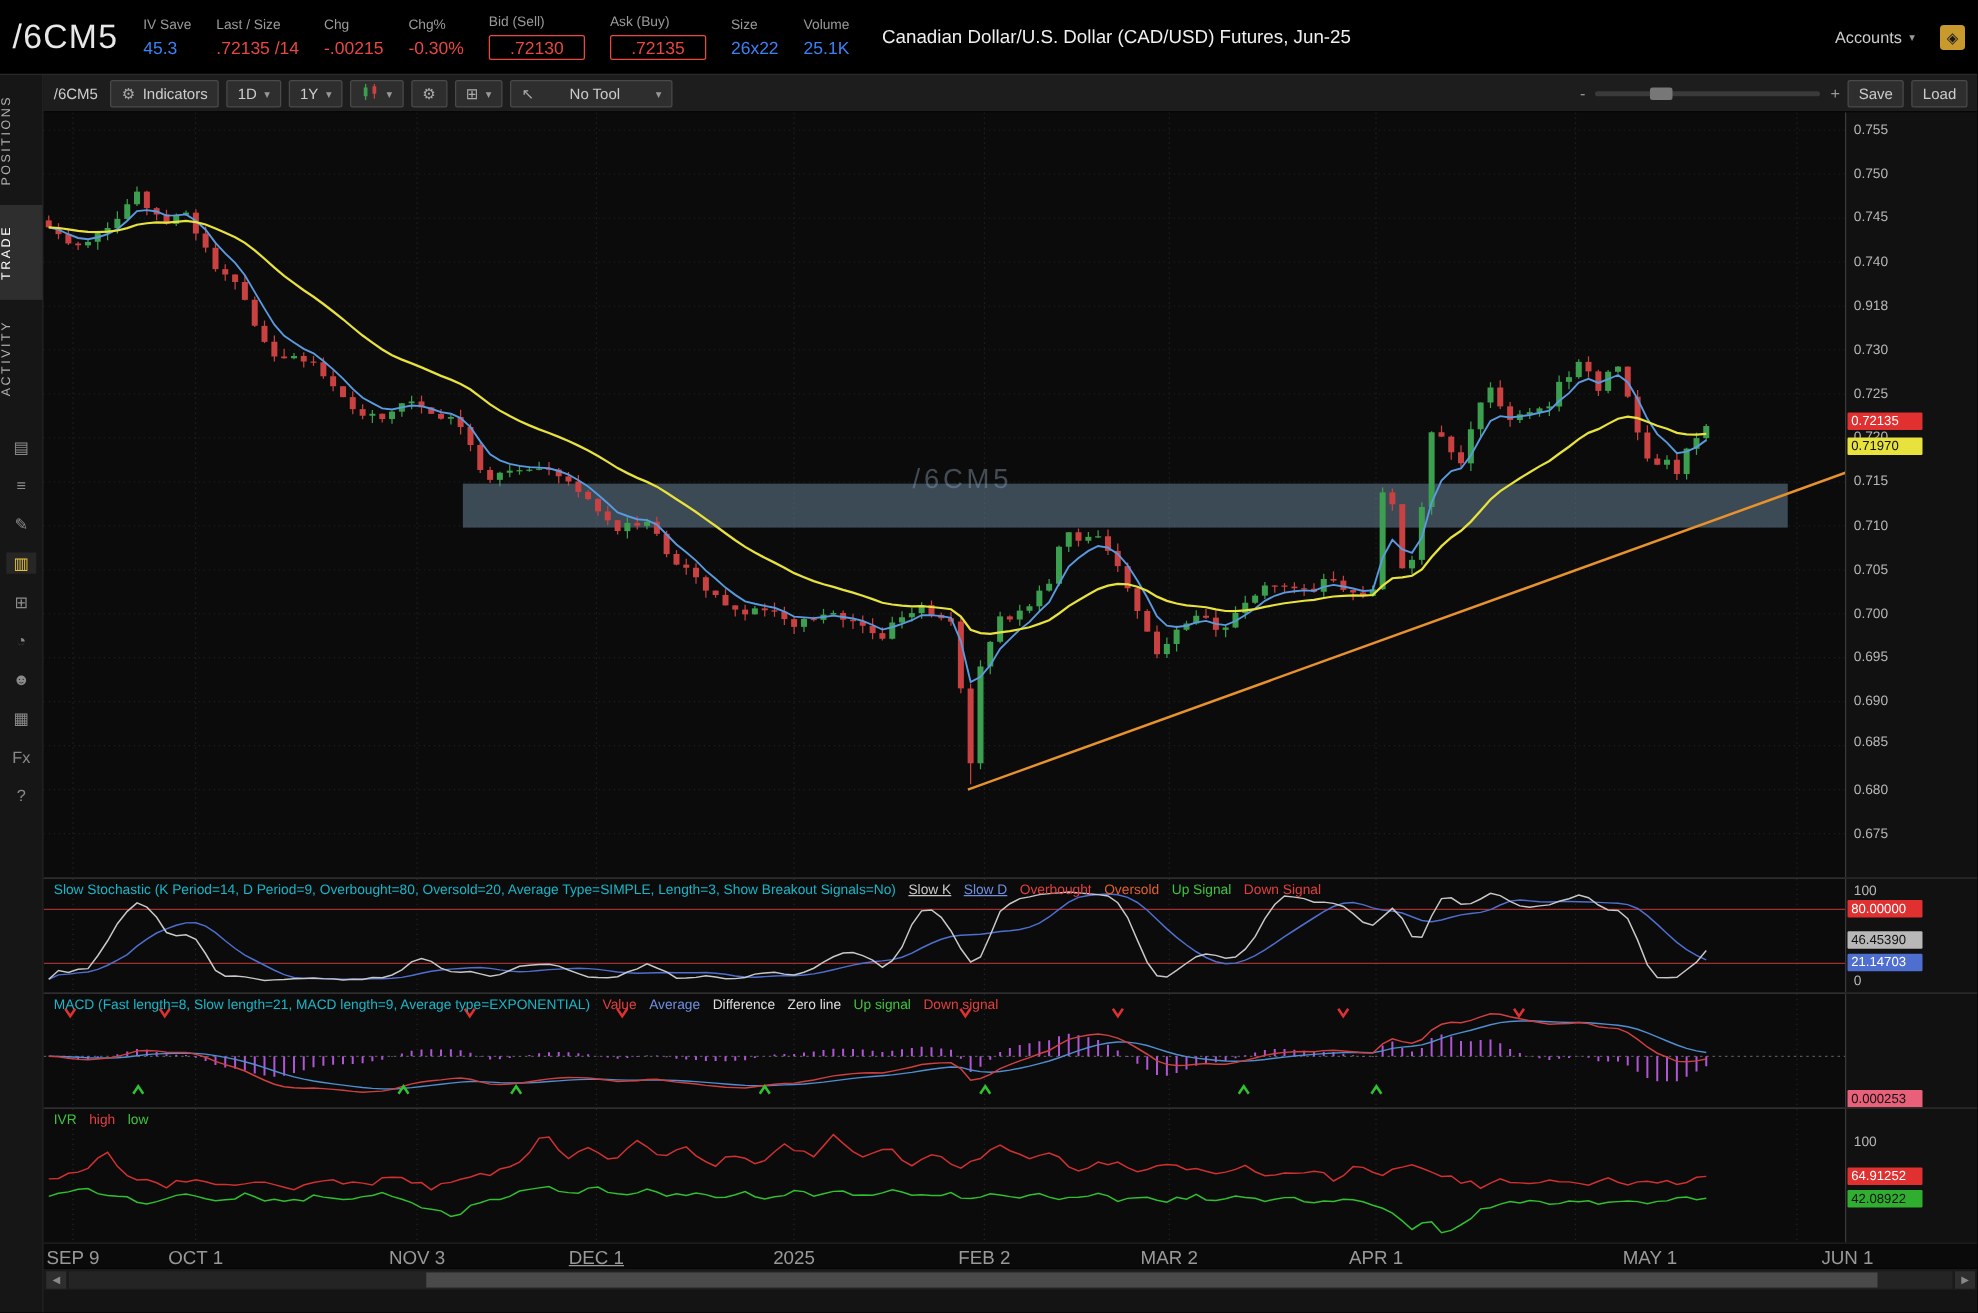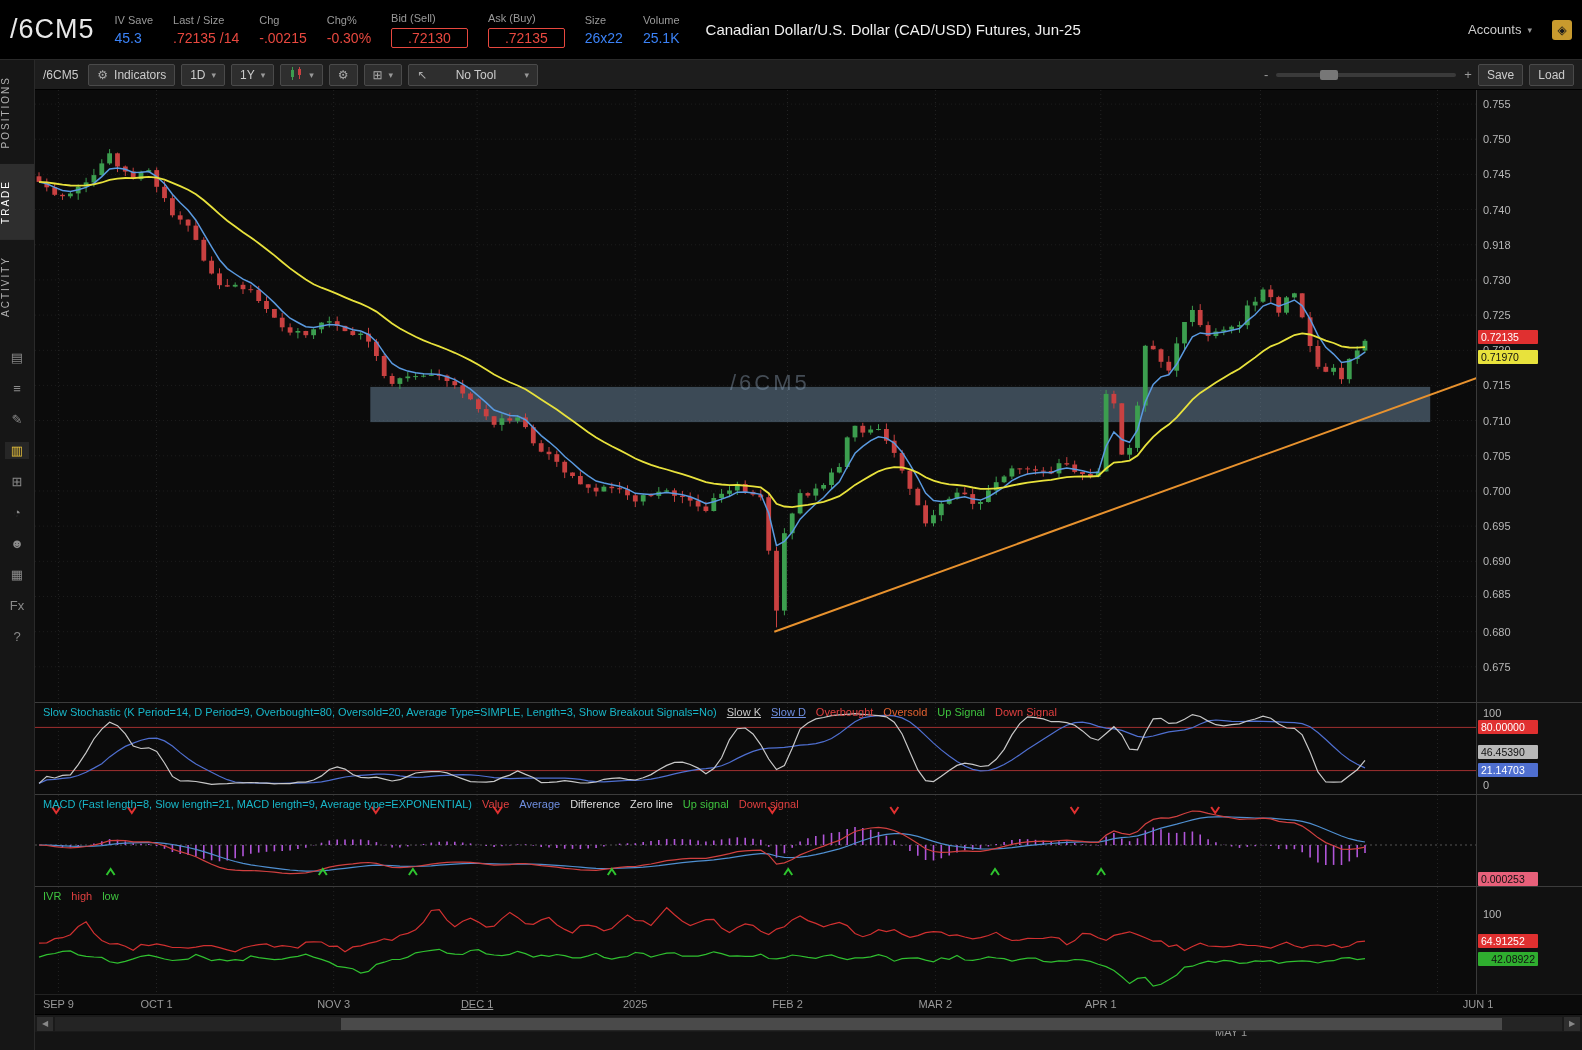--- a/index.html
+++ b/index.html
@@ -61,21 +61,21 @@
   .badge{position:absolute;left:1px;font-size:10.5px;line-height:12px;padding:1px 3px;
     border-radius:1px;min-width:60px;}
   .overlay{position:absolute;left:8px;top:3px;font-size:11px;display:flex;gap:10px;
     white-space:nowrap;z-index:3;align-items:baseline;}
   .overlay.col{flex-direction:column;gap:6px;align-items:flex-start;top:6px;}
   .cyan{color:#18b6c8;} .redtx{color:#e04040;} .red2tx{color:#e06030;} .bluetx{color:#6f8fe0;}
   .greentx{color:#3fc43f;} .graytx{color:#c8c8c8;} .whitetx{color:#ddd;}
   .u{text-decoration:underline;}
 
   .time-axis{height:20px;flex:0 0 20px;position:relative;background:#0a0a0a;border-top:1px solid #222;}
-  .tlabel{position:absolute;top:3px;transform:translateX(-50%);font-size:11px;color:#999;text-align:center;}
+  .tlabel{position:absolute;top:3px;transform:translateX(-50%);font-size:15px;color:#999;text-align:center;}
 
   .hscroll{height:18px;flex:0 0 18px;background:#1a1a1a;display:flex;align-items:center;
     padding:0 2px;gap:2px;border-top:1px solid #000;}
   .hs-arrow{width:16px;height:14px;background:#2e2e2e;color:#888;font-size:8px;display:flex;
     align-items:center;justify-content:center;cursor:pointer;}
   .hs-track{flex:1;height:14px;background:#242424;position:relative;}
   .hs-thumb{position:absolute;left:19%;width:77%;top:1px;height:12px;background:#4a4a4a;cursor:grab;}
   .bottom-strip{flex:1;background:#141414;}
 </style>
 </head>
@@ -865,34 +865,34 @@
             <polyline fill="none" stroke="#30c030" stroke-width="1.2" points="4.0,70.1 11.8,67.6 19.7,66.5 27.5,64.4 35.4,63.9 43.2,67.9 51.1,69.4 58.9,70.0 66.8,70.4 74.6,74.8 82.5,76.2 90.3,74.3 98.2,71.9 106.0,69.3 113.8,68.2 121.7,69.9 129.5,72.0 137.4,73.5 145.2,72.8 153.1,72.2 160.9,67.4 168.8,70.4 176.6,73.7 184.5,72.4 192.3,73.9 200.2,72.7 208.0,73.7 215.8,69.0 223.7,70.7 231.5,71.6 239.4,72.6 247.2,72.2 255.1,70.3 262.9,69.4 270.8,67.1 278.6,70.1 286.5,72.4 294.3,75.1 302.2,79.3 310.0,80.4 317.8,81.7 325.7,86.1 333.5,84.4 341.4,77.3 349.2,75.2 357.1,72.5 364.9,72.5 372.8,70.1 380.6,65.8 388.5,64.5 396.3,63.3 404.2,62.3 412.0,66.1 419.8,67.1 427.7,67.5 435.5,63.5 443.4,62.7 451.2,66.9 459.1,68.0 466.9,68.7 474.8,67.3 482.6,64.3 490.5,66.6 498.3,70.0 506.2,68.1 514.0,69.4 521.8,67.5 529.7,68.7 537.5,70.9 545.4,70.8 553.2,68.8 561.1,66.3 568.9,70.4 576.8,72.2 584.6,70.4 592.5,69.5 600.3,65.5 608.2,66.3 616.0,70.0 623.8,68.0 631.7,66.1 639.5,65.8 647.4,69.2 655.2,69.0 663.1,69.2 670.9,67.3 678.8,64.8 686.6,66.6 694.5,69.1 702.3,68.9 710.2,69.3 718.0,69.3 725.8,67.1 733.7,71.5 741.5,71.8 749.4,70.7 757.2,68.0 765.1,69.0 772.9,70.3 780.8,71.3 788.6,69.0 796.5,67.9 804.3,70.7 812.2,72.6 820.0,70.9 827.8,70.8 835.7,69.9 843.5,67.7 851.4,69.7 859.2,74.2 867.1,71.7 874.9,71.2 882.8,70.9 890.6,73.2 898.5,74.8 906.3,70.8 914.2,72.3 922.0,68.4 929.8,73.0 937.7,73.4 945.5,72.0 953.4,69.8 961.2,71.0 969.1,71.6 976.9,74.1 984.8,72.4 992.6,71.1 1000.5,71.0 1008.3,74.4 1016.2,75.2 1024.0,73.8 1031.8,74.2 1039.7,72.5 1047.5,72.8 1055.4,74.4 1063.2,77.2 1071.1,79.6 1078.9,83.5 1086.8,89.7 1094.6,96.6 1102.5,91.4 1110.3,90.5 1118.2,99.2 1126.0,97.3 1133.8,92.8 1141.7,88.0 1149.5,80.1 1157.4,79.2 1165.2,76.3 1173.1,74.2 1180.9,75.3 1188.8,73.4 1196.6,74.1 1204.5,76.3 1212.3,75.9 1220.2,73.9 1228.0,74.3 1235.8,73.6 1243.7,76.4 1251.5,74.8 1259.4,74.3 1267.2,73.9 1275.1,74.3 1282.9,76.0 1290.8,74.1 1298.6,73.7 1306.5,71.2 1314.3,70.6 1322.2,72.7 1330.0,71.6"></polyline>
           </svg>
         <div class="overlay">
           <span class="greentx">IVR</span>
           <span class="redtx">high</span>
           <span class="greentx">low</span>
         </div>
         <div class="panel-axis" id="ivr-axis">
             <span class="ytick" style="top: 20.0769px;">100</span>
             <span class="badge" style="top: 47.0673px; background: rgb(224, 48, 48); color: rgb(255, 255, 255);">64.91252</span>
-            <span class="badge" style="top: 64.6237px; background: rgb(47, 174, 47); color: rgb(17, 17, 17); text-align: right;">42.08922</span>
+            <span class="badge" style="top: 64.6237px; background: rgb(47, 174, 47); color: rgb(17, 17, 17);">42.08922</span>
           </div>
       </section>
 
       <div class="time-axis" id="time-axis">
           <span class="tlabel" style="left: 23.424px;">SEP 9</span>
           <span class="tlabel" style="left: 121.512px;">OCT 1</span>
           <span class="tlabel" style="left: 298.656px;">NOV 3</span>
           <span class="tlabel" style="left: 442.128px; text-decoration: underline;">DEC 1</span>
           <span class="tlabel" style="left: 600.24px;">2025</span>
           <span class="tlabel" style="left: 752.496px;">FEB 2</span>
           <span class="tlabel" style="left: 900.36px;">MAR 2</span>
           <span class="tlabel" style="left: 1065.79px;">APR 1</span>
-          <span class="tlabel" style="left: 1196px; margin-top: 28px;">MAY 1</span>
+          <span class="tlabel" style="left: 1285px;">MAY 1</span>
           <span class="tlabel" style="left: 1397px; margin-left: 46px;">JUN 1</span>
         </div>
 
       <div class="hscroll">
         <div class="hs-arrow">◀</div>
         <div class="hs-track">
           <div class="hs-thumb"></div>
         </div>
         <div class="hs-arrow">▶</div>
       </div>

